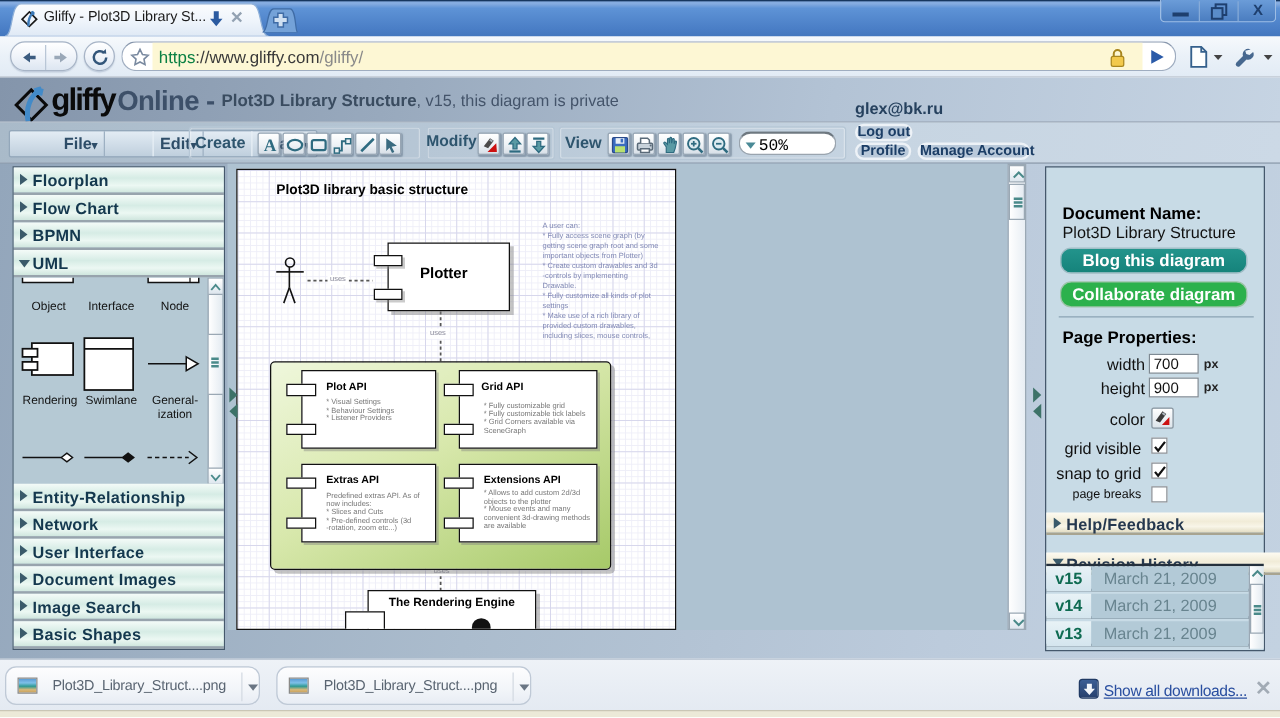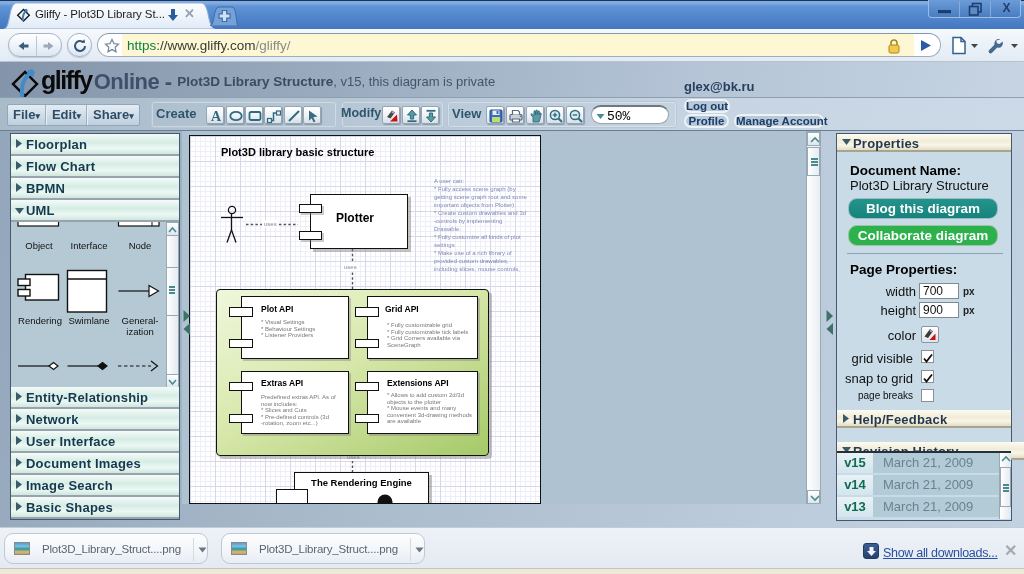--- a/index.html
+++ b/index.html
@@ -40,21 +40,21 @@
 #appheader { left:0; top:62px; width:1024px; height:35px;
   background:linear-gradient(100deg,#8495ab 0,#98a9bd 30%,#b3c3d5 65%,#c6d4e3 100%); }
 #logoline { left:41px; top:66px; height:30px; white-space:nowrap; }
 #apptoolbar { left:0; top:97px; width:1024px; height:34px;
   background:linear-gradient(100deg,#a9bac9 0,#b7c7d6 35%,#c7d5e2 70%,#ccd9e6 100%);
   border-top:1px solid #8e9fb2; border-bottom:1px solid #6a7f95; }
 
 .menu-group { position:absolute; left:7px; top:6px; height:22px; display:flex;
   border:1px solid #93a7ba; border-radius:2px; background:linear-gradient(180deg,#e3ecf4,#bfcfdd); }
 .menu-btn { height:20px; line-height:20px; padding:0 5px; font-size:13px; font-weight:bold; color:#2e4d68;
-  border-right:1px solid #9db0c2; border-left:1px solid #e8f0f6; }
+  border-right:1px solid #9db0c2; border-left:1px solid #e8f0f6;margin-left:38px; }
 .sect-label { position:absolute; top:8px; font-size:13px; font-weight:bold; color:#2e556e; }
 .tbtn { position:absolute; top:8px; width:18px; height:18px;
   background:linear-gradient(180deg,#ffffff 0,#eef2f6 55%,#d7dfe7 100%);
   border:1px solid #98a6b4; border-radius:2px; box-shadow:1px 1px 1px rgba(90,110,130,.5); }
 .tbtn svg { position:absolute; left:1px; top:1px; }
 .sect-box { position:absolute; top:3px; height:27px; border:1px solid #b6c7d6; border-radius:3px;
   box-shadow:inset 0 0 0 1px rgba(255,255,255,.35); }
 #zoomcombo { position:absolute; left:591px; top:7px; width:78px; height:19px; background:#fff;
   border:1px solid #9aa4ae; border-top:2px solid #6e7880; border-radius:10px; }
 #zoomtext { position:absolute; left:15px; top:2px; font-size:13px; color:#000; font-family:"Liberation Mono",monospace; }
@@ -520,26 +520,20 @@
           <div class="txt">Image Search</div>
         </div>
       <div class="acc-header">
           <svg class="arr" width="8" height="10" viewBox="0 0 8 10">
             <path d="M1 0l6 4.5L1 9z" fill="#3a5a6a"></path>
           </svg>
           <div class="txt">Basic Shapes</div>
         </div>
     </div>
     <div id="rightpanel" class="abs">
-      <div class="rp-header">
-          <svg class="arr" width="10" height="8" viewBox="0 0 10 8">
-            <path d="M0 1h9L4.5 7z" fill="#3a5a6a"></path>
-          </svg>
-          <div class="txt">Properties</div>
-        </div>
       <div class="abs" style="left:13px;top:29px;font-size:13.5px;font-weight:bold;color:#000;">Document Name:</div>
       <div class="abs" style="left:13px;top:44px;font-size:13px;color:#111;">Plot3D Library Structure</div>
       <div class="abs" style="left:11px;top:64px;width:150px;height:21px;background:linear-gradient(180deg,#23948c 0,#15837b 100%);border:1px solid #9dbcc4;border-radius:9px;color:#fff;font-size:13.5px;font-weight:bold;text-align:center;line-height:19px;">Blog this diagram</div>
       <div class="abs" style="left:11px;top:91px;width:150px;height:21px;background:#2cb14c;border:1px solid #9dc4a8;border-radius:9px;color:#fff;font-size:13.5px;font-weight:bold;text-align:center;line-height:19px;">Collaborate diagram</div>
       <div class="abs" style="left:10px;top:119px;width:156px;height:1px;background:#8aa4b4;"></div>
       <div class="abs" style="left:13px;top:128px;font-size:13.5px;font-weight:bold;color:#000;">Page Properties:</div>
       <div class="abs" style="left:0;top:150px;width:79px;text-align:right;font-size:13px;color:#111;">width</div>
       <div class="abs" style="left:82px;top:149px;width:40px;height:16px;background:#fff;border:1px solid #7e8a94;font-size:12px;color:#111;padding-left:3px;line-height:14px;">700</div>
       <div class="abs" style="left:126px;top:152px;font-size:10px;font-weight:bold;color:#222;">px</div>
       <div class="abs" style="left:0;top:169px;width:79px;text-align:right;font-size:13px;color:#111;">height</div>

